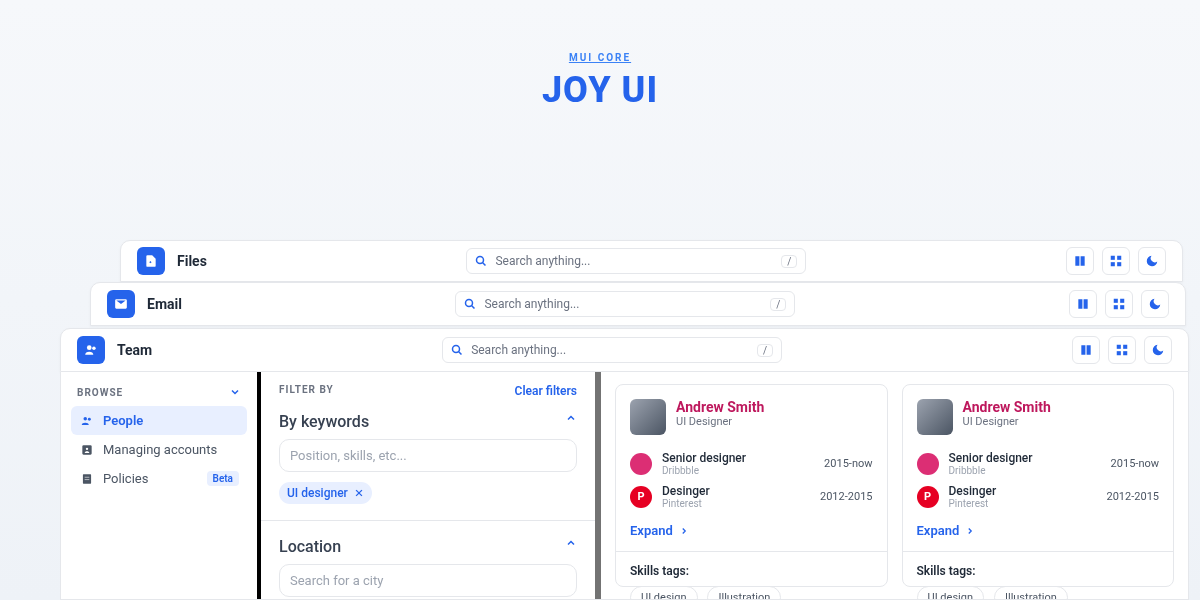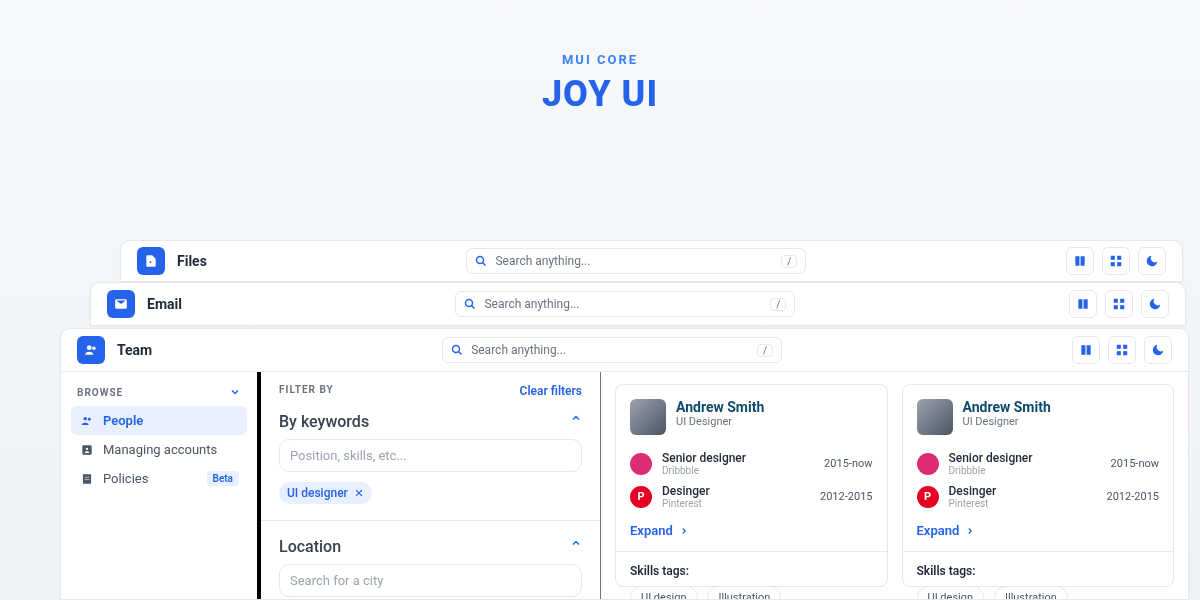--- a/index.html
+++ b/index.html
@@ -5,21 +5,21 @@
 * { box-sizing: border-box; margin: 0; padding: 0; }
 body {
   font-family: -apple-system, BlinkMacSystemFont, "Segoe UI", Roboto, sans-serif;
   background: linear-gradient(180deg, #f6f8fb 0%, #eef2f7 100%);
   width: 1200px;
   height: 600px;
   overflow: hidden;
   position: relative;
 }
 .hero { text-align: center; padding-top: 52px; }
-.eyebrow { font-size: 13px; letter-spacing: 2px; color: #3b82f6; font-weight: 700; }
+.eyebrow { font-size: 10px; letter-spacing: 2px; color: #3b82f6; font-weight: 700; text-decoration: underline; }
 .title { font-size: 36px; font-weight: 800; color: #2563eb; letter-spacing: 1px; margin-top: 6px; }
 .subtitle { font-size: 18px; color: #1f2937; margin-top: 10px; font-weight: 500; }
 
 .stack { position: absolute; left: 0; right: 0; bottom: 0; }
 .appbar {
   position: absolute;
   background: #fff;
   border: 1px solid #e5e7eb;
   border-radius: 10px 10px 0 0;
   box-shadow: 0 1px 3px rgba(0,0,0,0.04);
@@ -59,41 +59,41 @@
   background: #fff; border: 1px solid #e5e7eb; border-top: none;
   display: flex;
 }
 .sidebar { width: 200px; border-right: 4px solid #000000; padding: 12px 10px; }
 .sidebar-head { display: flex; justify-content: space-between; align-items: center; font-size: 10px; letter-spacing: 1px; color: #6b7280; font-weight: 700; padding: 2px 6px 8px; }
 .sidebar-item { display: flex; align-items: center; gap: 8px; padding: 7px 8px; border-radius: 6px; font-size: 13px; color: #4b5563; }
 .sidebar-item.active { background: #e8efff; color: #2563eb; font-weight: 600; }
 .sidebar-item .badge { margin-left: auto; background: #e8efff; color: #2563eb; font-size: 10px; padding: 2px 6px; border-radius: 4px; font-weight: 600; }
 .sb-icon { width: 16px; display: flex; justify-content: center; }
 
-.filters { width: 340px; border-right: 1px solid #737373; padding: 12px 18px; }
+.filters { width: 340px; border-right: 6px solid #737373; padding: 12px 18px; }
 .filters-head { display: flex; justify-content: space-between; font-size: 10px; letter-spacing: 1px; color: #6b7280; font-weight: 700; }
 .filters-head .clear { color: #2563eb; letter-spacing: 0; font-size: 12px; font-weight: 600; }
 .filter-section { margin-top: 14px; }
 .filter-label { display: flex; justify-content: space-between; font-size: 16px; color: #374151; font-weight: 500; }
 .input {
   width: 100%; border: 1px solid #e5e7eb; border-radius: 10px; padding: 8px 10px;
   font-size: 13px; color: #9ca3af; margin-top: 8px; background: #fff;
 }
 .chip {
   display: inline-flex; align-items: center; gap: 6px; background: #e8efff; color: #2563eb;
   padding: 4px 8px; border-radius: 12px; font-size: 12px; margin-top: 10px; font-weight: 500;
 }
 .divider { height: 1px; background: #e5e7eb; margin: 16px -18px; }
 .slider-row { margin-top: 10px; font-size: 11px; color: #6b7280; }
 
 .cards { flex: 1; display: flex; gap: 14px; padding: 12px 14px; overflow: hidden; }
 .card { flex: 1; border: 1px solid #e5e7eb; border-radius: 8px; padding: 14px; min-width: 0; }
 .card-head { display: flex; gap: 10px; }
 .avatar { width: 36px; height: 36px; border-radius: 6px; background: linear-gradient(135deg,#9ca3af,#4b5563); }
-.name { font-size: 14px; font-weight: 700; color: #0c4a6e; }
+.name { font-size: 14px; font-weight: 700; color: #be185d; }
 .role { font-size: 11px; color: #6b7280; }
 .timeline { margin-top: 12px; }
 .t-row { display: flex; align-items: center; gap: 10px; padding: 4px 0; }
 .dot { width: 22px; height: 22px; border-radius: 50%; background: #dc2e74; display:flex; align-items:center; justify-content:center; color:#fff; font-size:11px; font-weight:700; }
 .job { font-size: 12px; color: #1f2937; font-weight: 500; }
 .company { font-size: 10px; color: #9ca3af; }
 .dates { margin-left: auto; font-size: 11px; color: #4b5563; }
 .expand { color: #2563eb; font-size: 13px; font-weight: 600; margin-top: 10px; display: inline-flex; align-items: center; gap: 6px; }
 .card-div { height: 1px; background: #e5e7eb; margin: 12px -14px; }
 .skills-label { font-size: 12px; font-weight: 600; color: #1f2937; }

